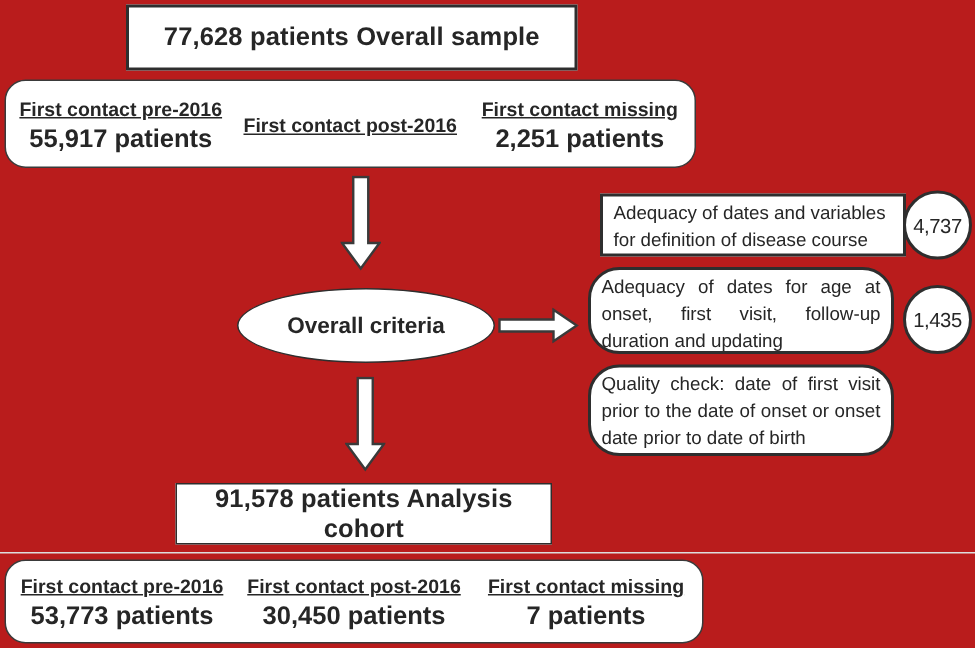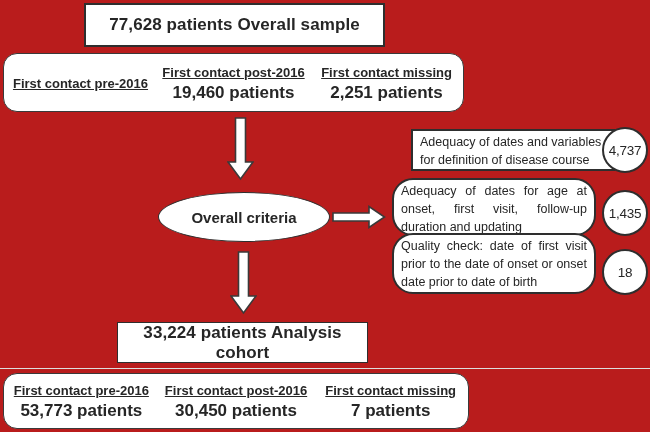--- a/index.html
+++ b/index.html
@@ -115,24 +115,24 @@
 
 <div id="stage">
 
   <div class="abs rect-node" style="left:84px; top:3px; width:301px; height:44px;">
     <span class="big-label">77,628 patients Overall sample</span>
   </div>
 
   <div class="abs split-box" style="left:3px; top:53px; width:461px; height:59px;">
     <div class="split-col">
       <span class="split-label">First contact pre-2016</span>
+      <span class="split-value">55,917 patients</span>
     </div>
     <div class="split-col">
       <span class="split-label">First contact post-2016</span>
-      <span class="split-value">19,460 patients</span>
     </div>
     <div class="split-col">
       <span class="split-label">First contact missing</span>
       <span class="split-value">2,251 patients</span>
     </div>
   </div>
 
   <div class="abs" style="left:227px; top:117px;">
     <svg width="27" height="64" viewBox="0 0 27 64">
       <path d="M8.5 1 L18.5 1 L18.5 45 L26 45 L13.5 62 L1 45 L8.5 45 Z" fill="#ffffff" stroke="#3a3a3a" stroke-width="1.6"></path>
@@ -142,50 +142,47 @@
   <div class="abs ellipse-node" style="left:158px; top:192px; width:172px; height:50px;">
     <span>Overall criteria</span>
   </div>
 
   <div class="abs" style="left:332px; top:205px;">
     <svg width="54" height="24" viewBox="0 0 54 24">
       <path d="M1 8 L37 8 L37 1.5 L52.5 12 L37 22.5 L37 16 L1 16 Z" fill="#ffffff" stroke="#3a3a3a" stroke-width="1.6"></path>
     </svg>
   </div>
 
-  <div class="abs crit-box" style="left:411px; top:129px; width:204px; height:42px;">
+  <div class="abs crit-box" style="left:400px; top:129px; width:204px; height:42px;">
     <span>Adequacy of dates and variables for definition of disease course</span>
   </div>
 
   <div class="abs crit-box justified" style="left:392px; top:178px; width:204px; height:58px;">
     <span>Adequacy of dates for age at onset, first visit, follow-up duration and updating</span>
   </div>
 
-  <div class="abs crit-box justified" style="left:392px; top:233px; width:204px; height:61px;">
+  <div class="abs crit-box justified" style="left:392px; top:243px; width:204px; height:61px;">
     <span>Quality check: date of first visit prior to the date of onset or onset date prior to date of birth</span>
   </div>
 
   <div class="abs count-circle" style="left:602px; top:127px; width:46px; height:46px;">
     <span>4,737</span>
   </div>
   <div class="abs count-circle" style="left:602px; top:190px; width:46px; height:46px;">
     <span>1,435</span>
-  </div>
-  <div class="abs count-circle" style="left:602px; top:249px; width:46px; height:46px;">
-    <span>18</span>
   </div>
 
   <div class="abs" style="left:230px; top:251px;">
     <svg width="27" height="64" viewBox="0 0 27 64">
       <path d="M8.5 1 L18.5 1 L18.5 45 L26 45 L13.5 62 L1 45 L8.5 45 Z" fill="#ffffff" stroke="#3a3a3a" stroke-width="1.6"></path>
     </svg>
   </div>
 
   <div class="abs rect-node" style="left:117px; top:322px; width:251px; height:41px; border-width:1.6px;">
-    <span class="big-label">33,224 patients Analysis cohort</span>
+    <span class="big-label">91,578 patients Analysis cohort</span>
   </div>
 
   <div class="abs faint-line" style="left:0px; top:368px; width:650px;"></div>
 
   <div class="abs split-box" style="left:3px; top:373px; width:466px; height:56px;">
     <div class="split-col">
       <span class="split-label">First contact pre-2016</span>
       <span class="split-value">53,773 patients</span>
     </div>
     <div class="split-col">

